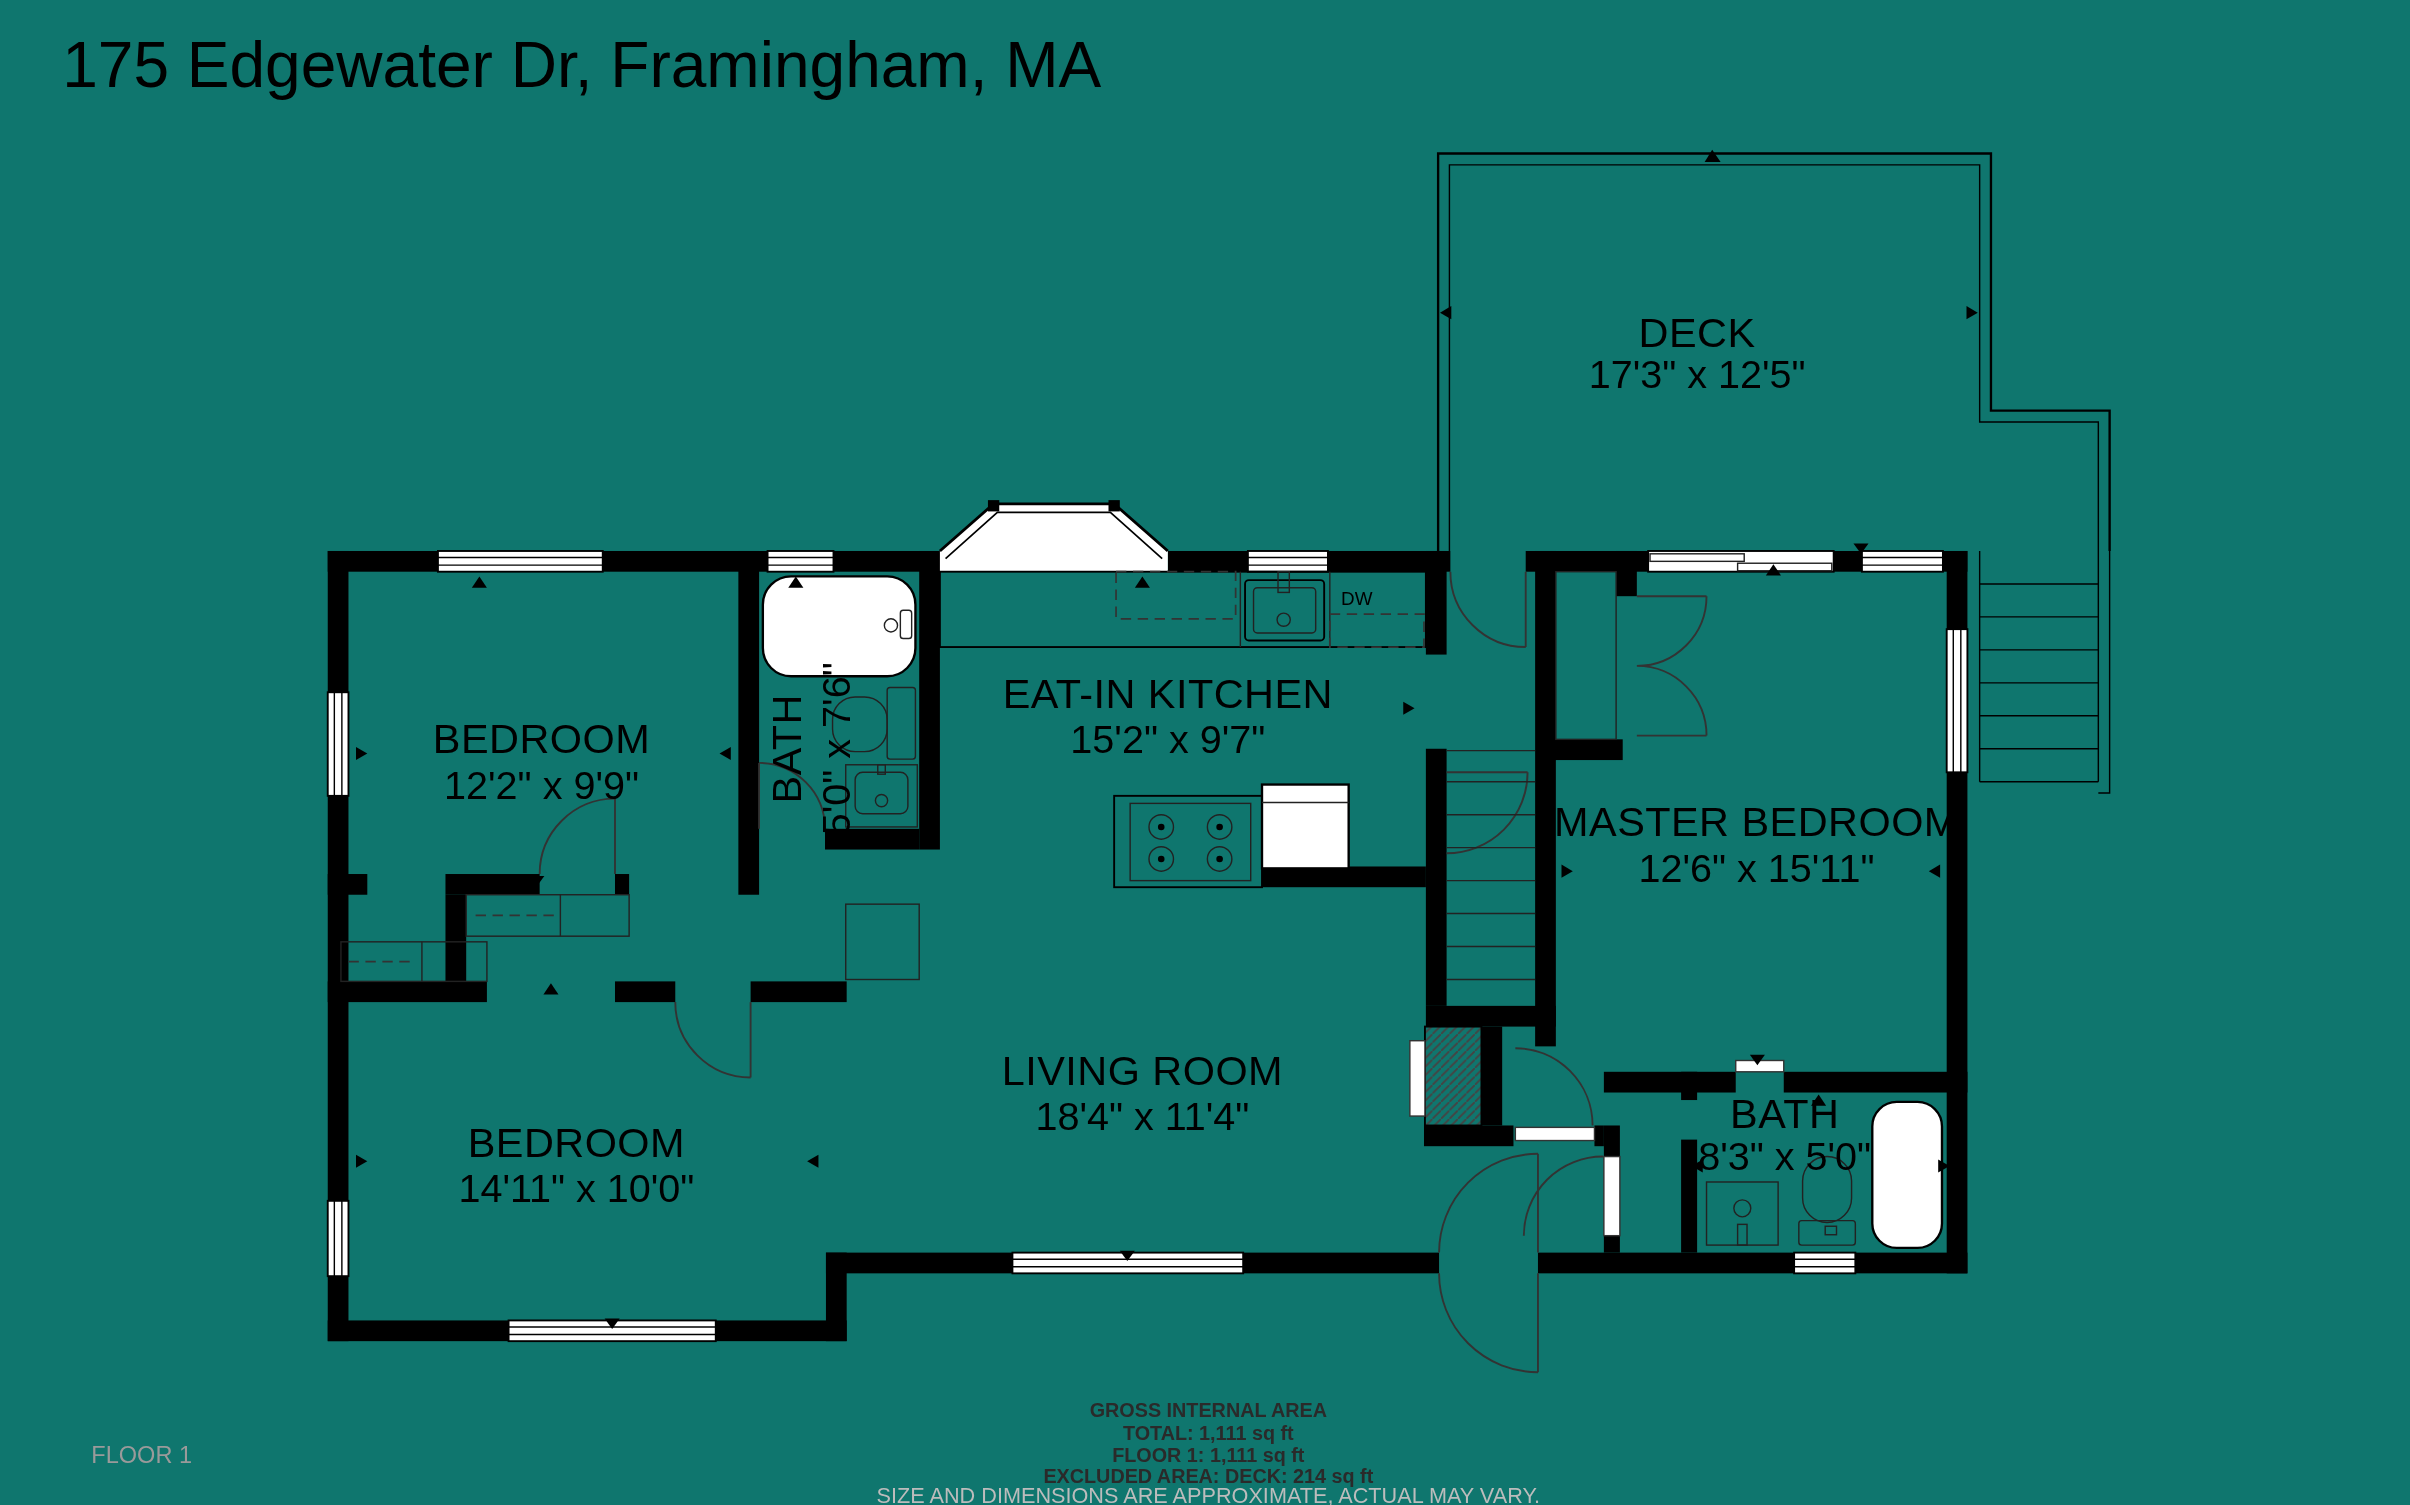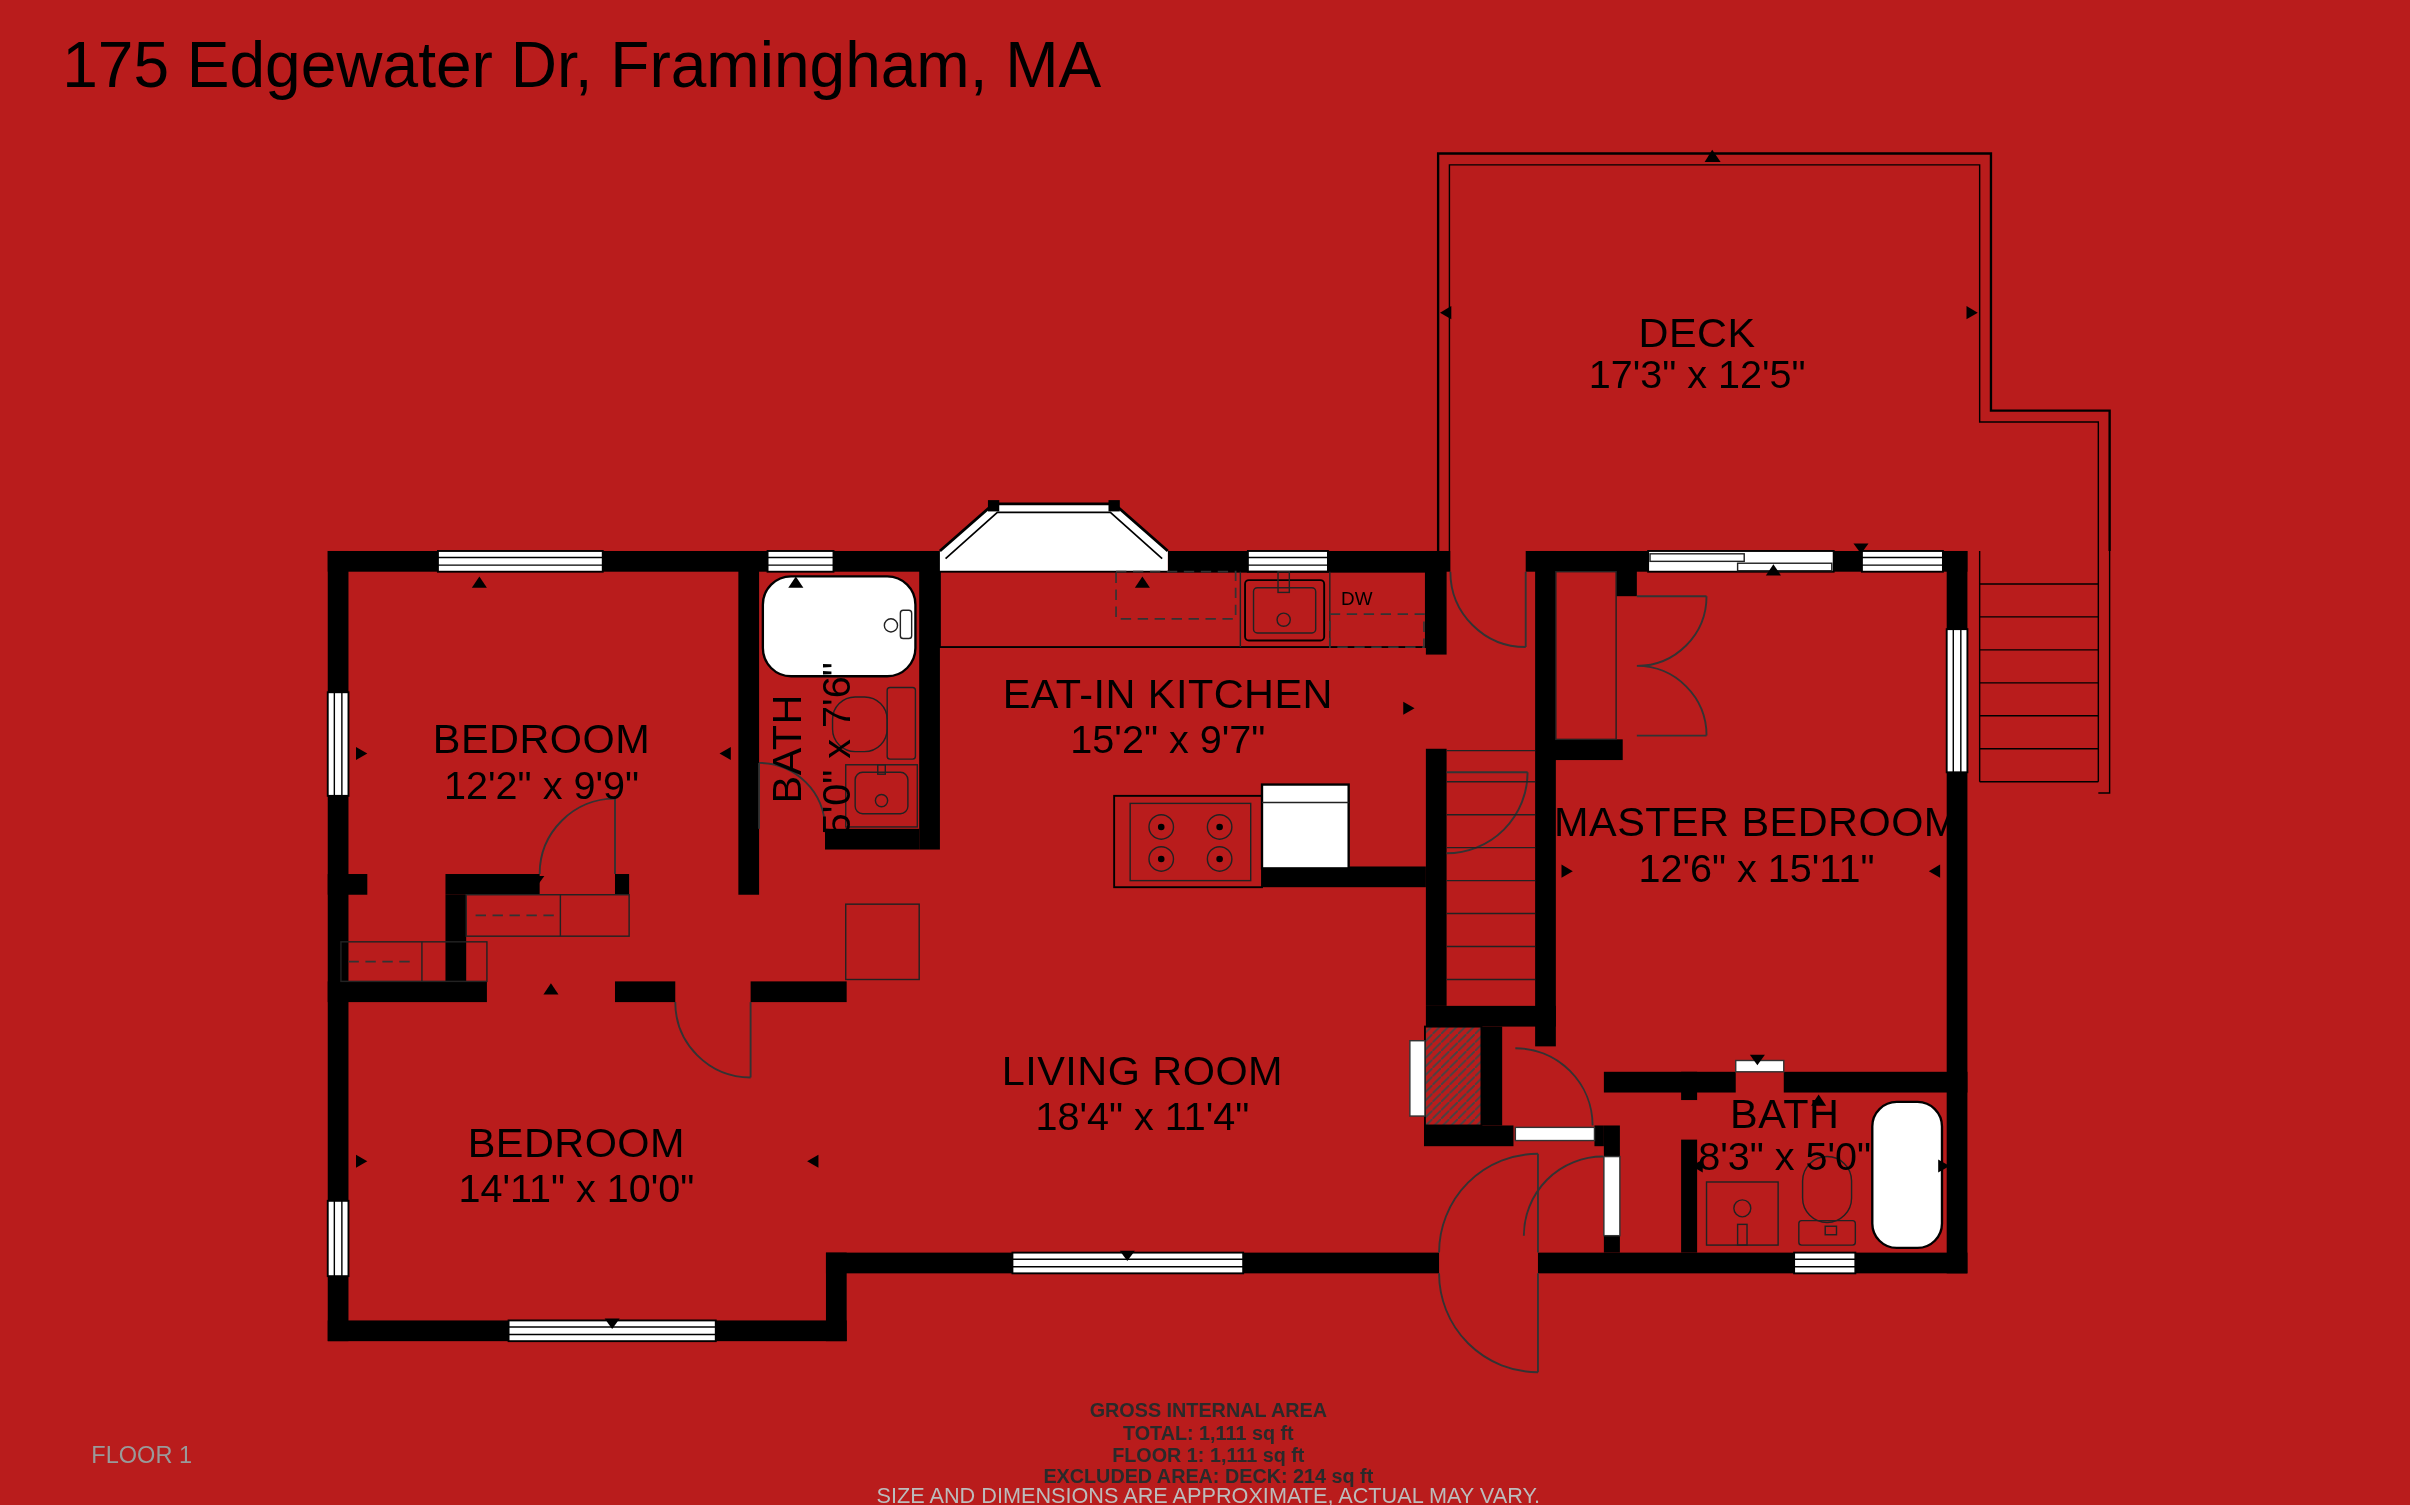--- a/index.html
+++ b/index.html
@@ -1,16 +1,16 @@
 <!DOCTYPE html>
 <html style="font-size:15px"><head>
 <meta charset="utf-8">
 <style>
   html,body{margin:0;padding:0;background:#fff;}
-  .page{position:relative;width:2411px;height:1506px;background:#b91c1c;overflow:hidden;
+  .page{position:relative;width:2411px;height:1506px;background:#0f766e;overflow:hidden;
         font-family:"Liberation Sans", sans-serif;}
   svg{display:block;}
   .room-name{font-size:44px;fill:#000;letter-spacing:.5px;}
   .room-dims{font-size:42px;fill:#000;}
   .title-text{font-size:68px;fill:#000;}
   .floor-tag{font-size:25px;fill:#9a9a9a;}
   .footer-line{font-size:21px;font-weight:600;fill:#2a2a2a;}
   .footer-disclaimer{font-size:23px;fill:#bcbcbc;}
   .dw-label{font-size:20px;fill:#000;}
   .wall{fill:#000;stroke:none;}

